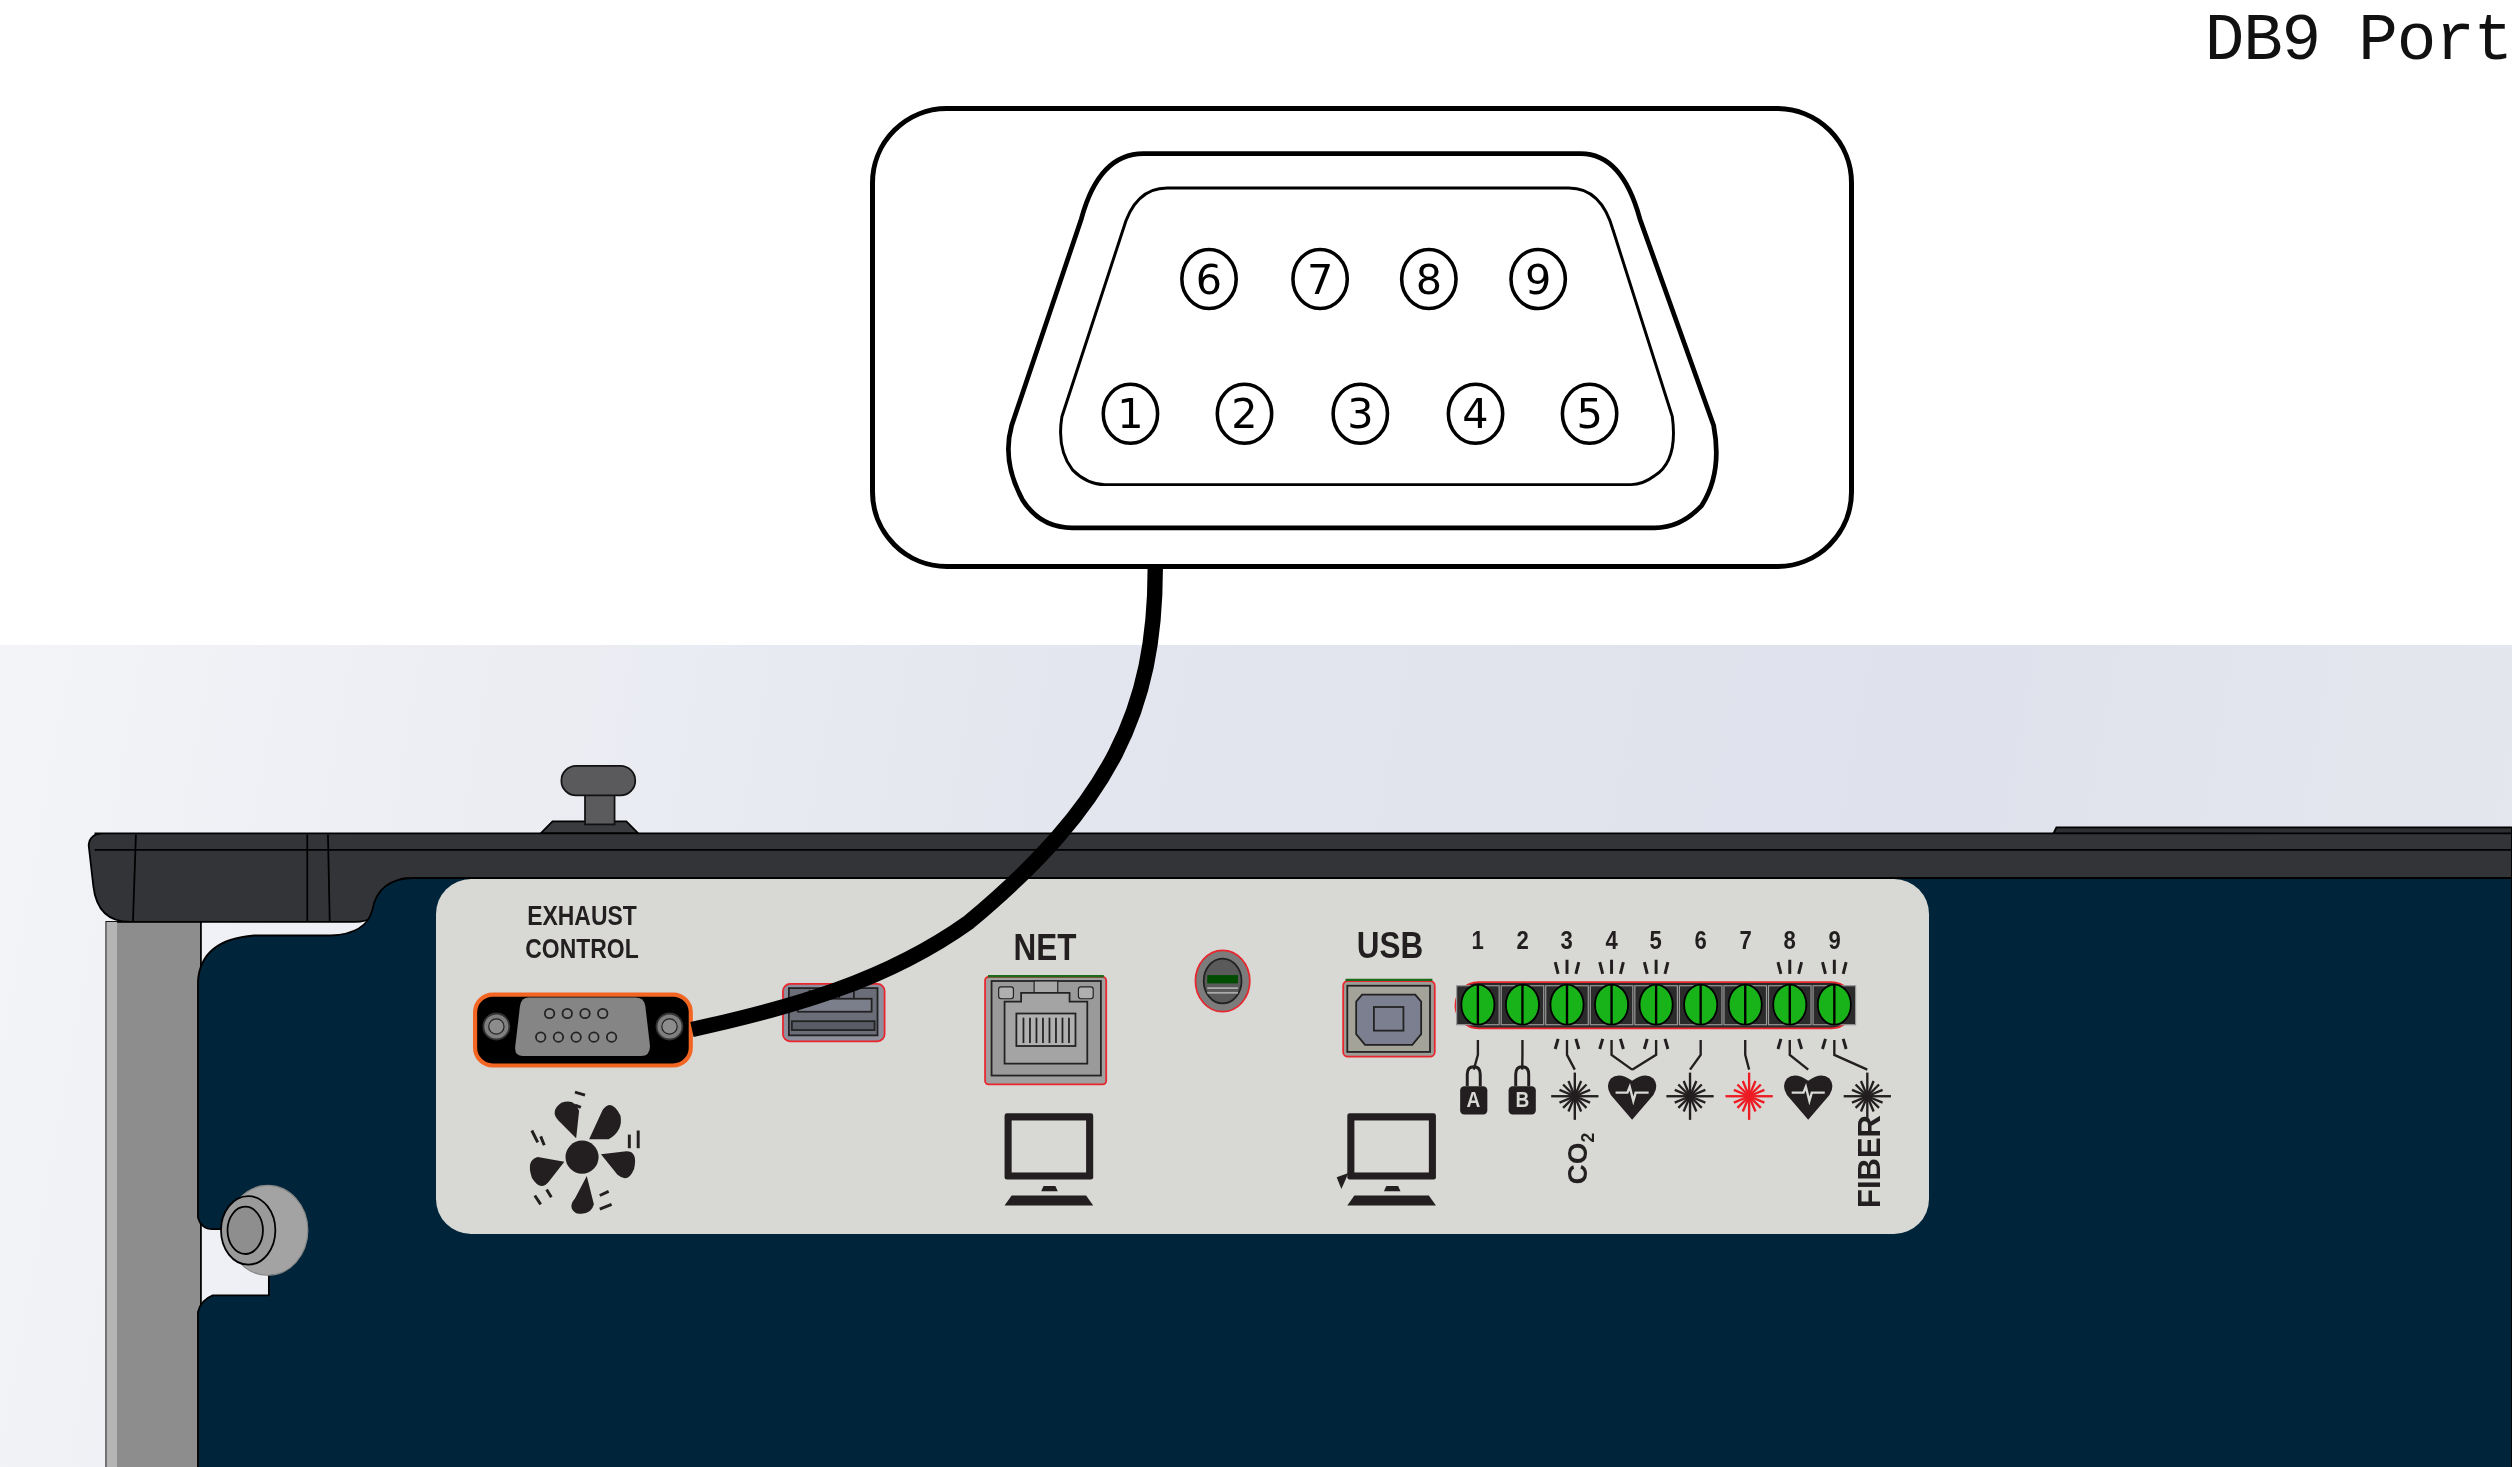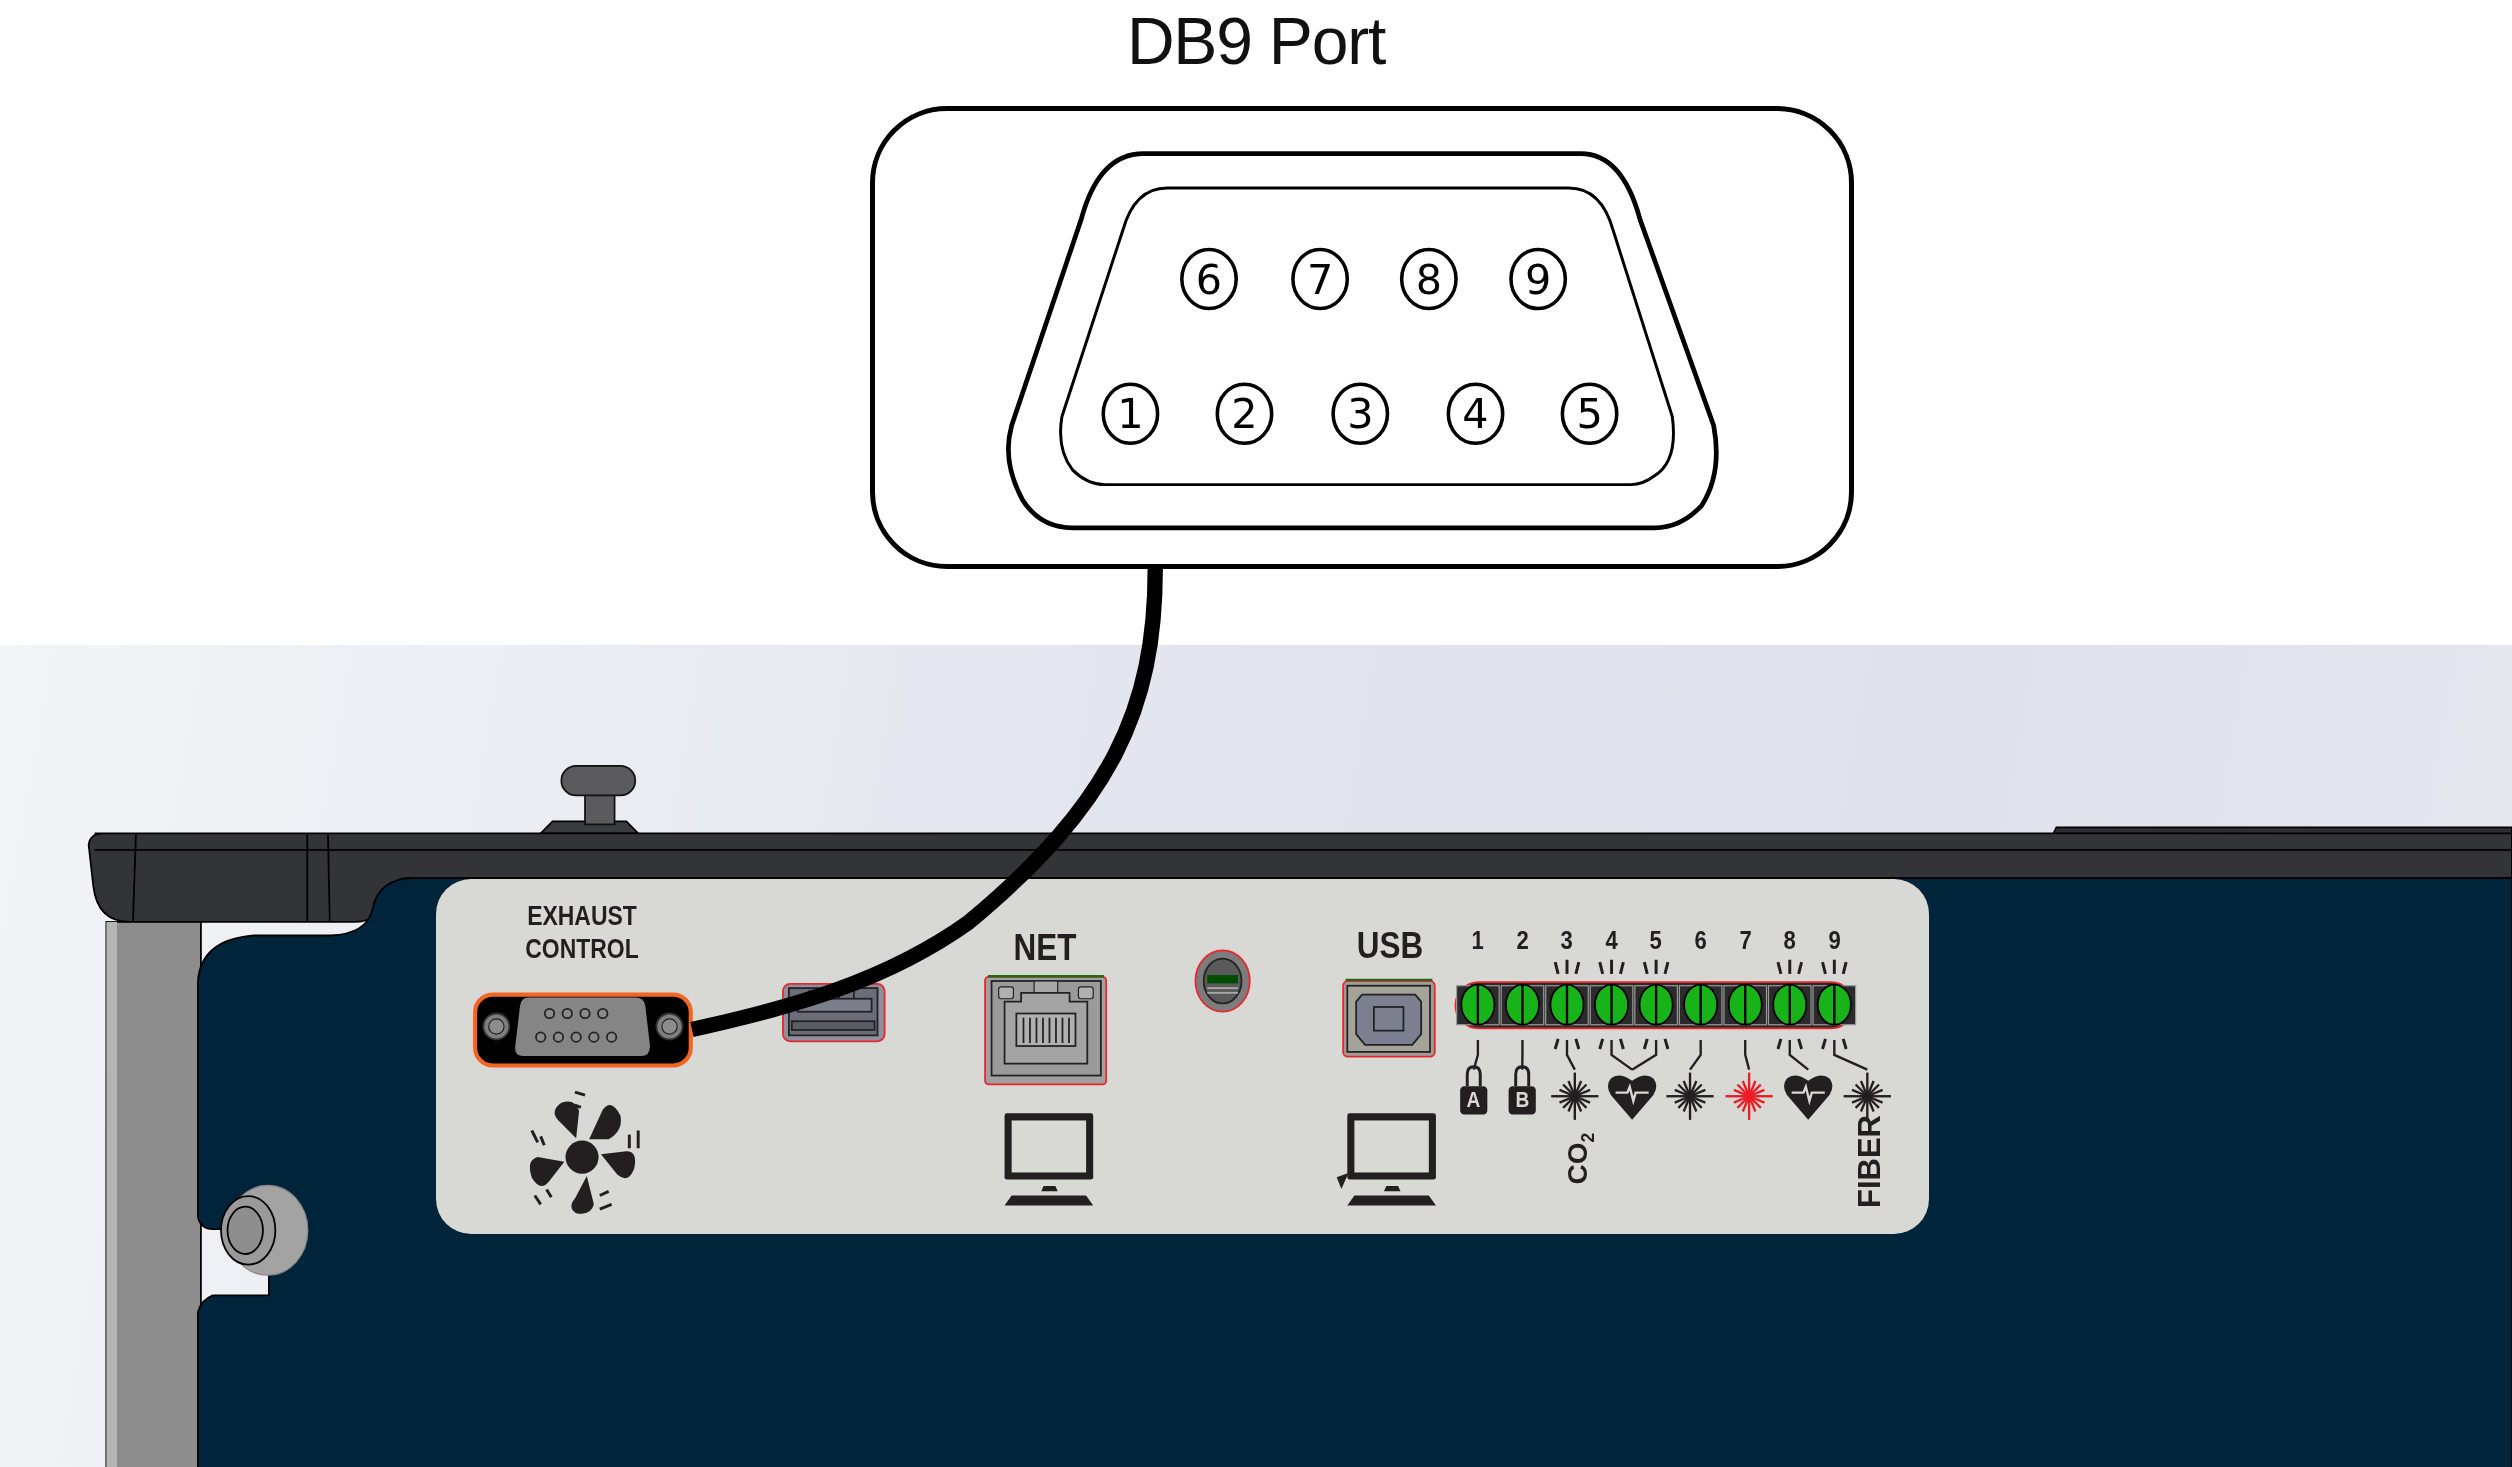--- a/index.html
+++ b/index.html
@@ -1,19 +1,19 @@
 <!DOCTYPE html>
 <html style="font-size:9.5px"><head>
 <meta charset="utf-8">
 <style>
   html, body { margin:0; padding:0; }
   body { width:2512px; height:1468px; position:relative; overflow:hidden; background:#ffffff; font-family:"Liberation Sans", sans-serif; }
   .abs { position:absolute; }
   #bg-gradient { left:0; top:645px; width:2512px; height:823px; background:linear-gradient(100deg,#f3f4f7 0%,#e2e5ee 45%,#dfe2ec 75%,#e6e8ef 100%); }
-  #title { left:0; width:2512px; top:0; text-align:center; font-family:Liberation Sans, sans-serif; font-size:66px; line-height:83px; color:#111; letter-spacing:-1.2px; }
+  #title { left:0; width:2512px; top:0; text-align:right; font-family:Liberation Mono, monospace; font-size:66px; line-height:83px; color:#111; letter-spacing:-1.2px; }
   #callout { left:870px; top:106px; width:984px; height:463px; border:5.9px solid #000; border-radius:77px; background:#fff; box-sizing:border-box; }
   svg.layer { position:absolute; left:0; top:0; }
   .label { position:absolute; font-family:"Liberation Sans", sans-serif; font-weight:bold; color:#231f20; text-align:center; transform:scaleX(0.85); }
   #panel { left:436px; top:879px; width:1493px; height:355px; background:#d8d9d5; border-radius:35px; }
 </style>
 </head>
 <body>
 
 <div id="bg-gradient" class="abs"></div>
 

